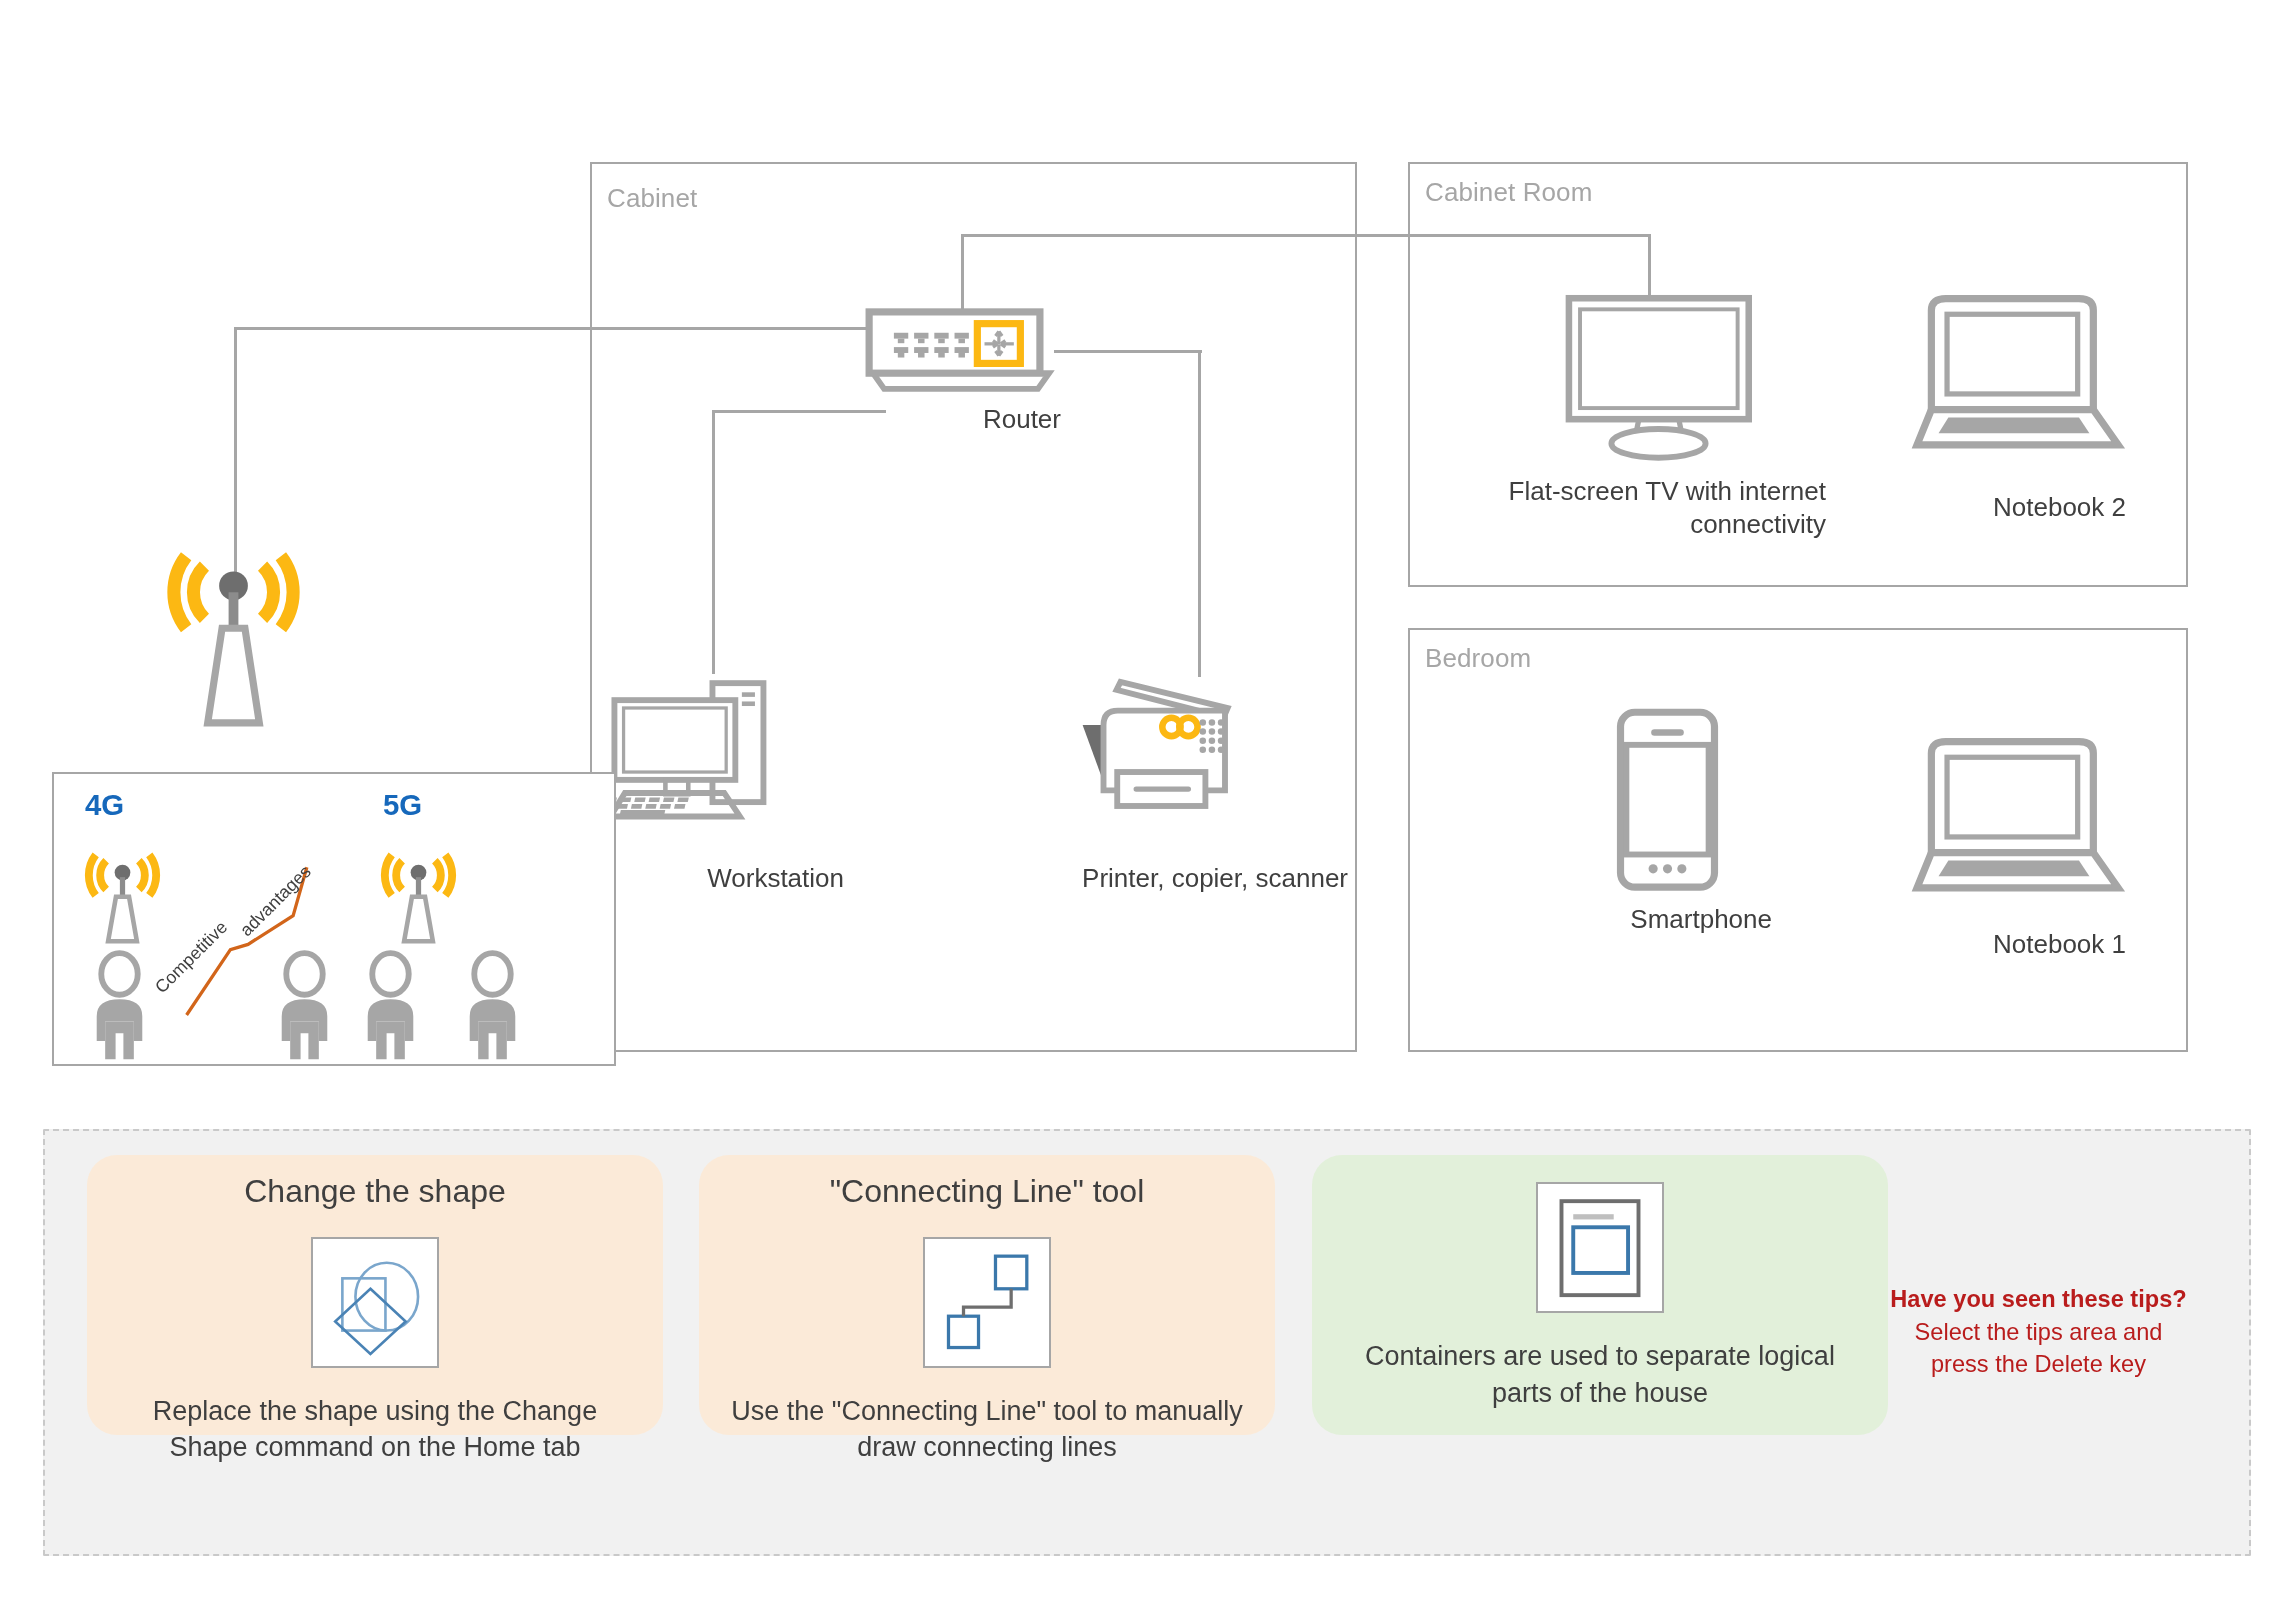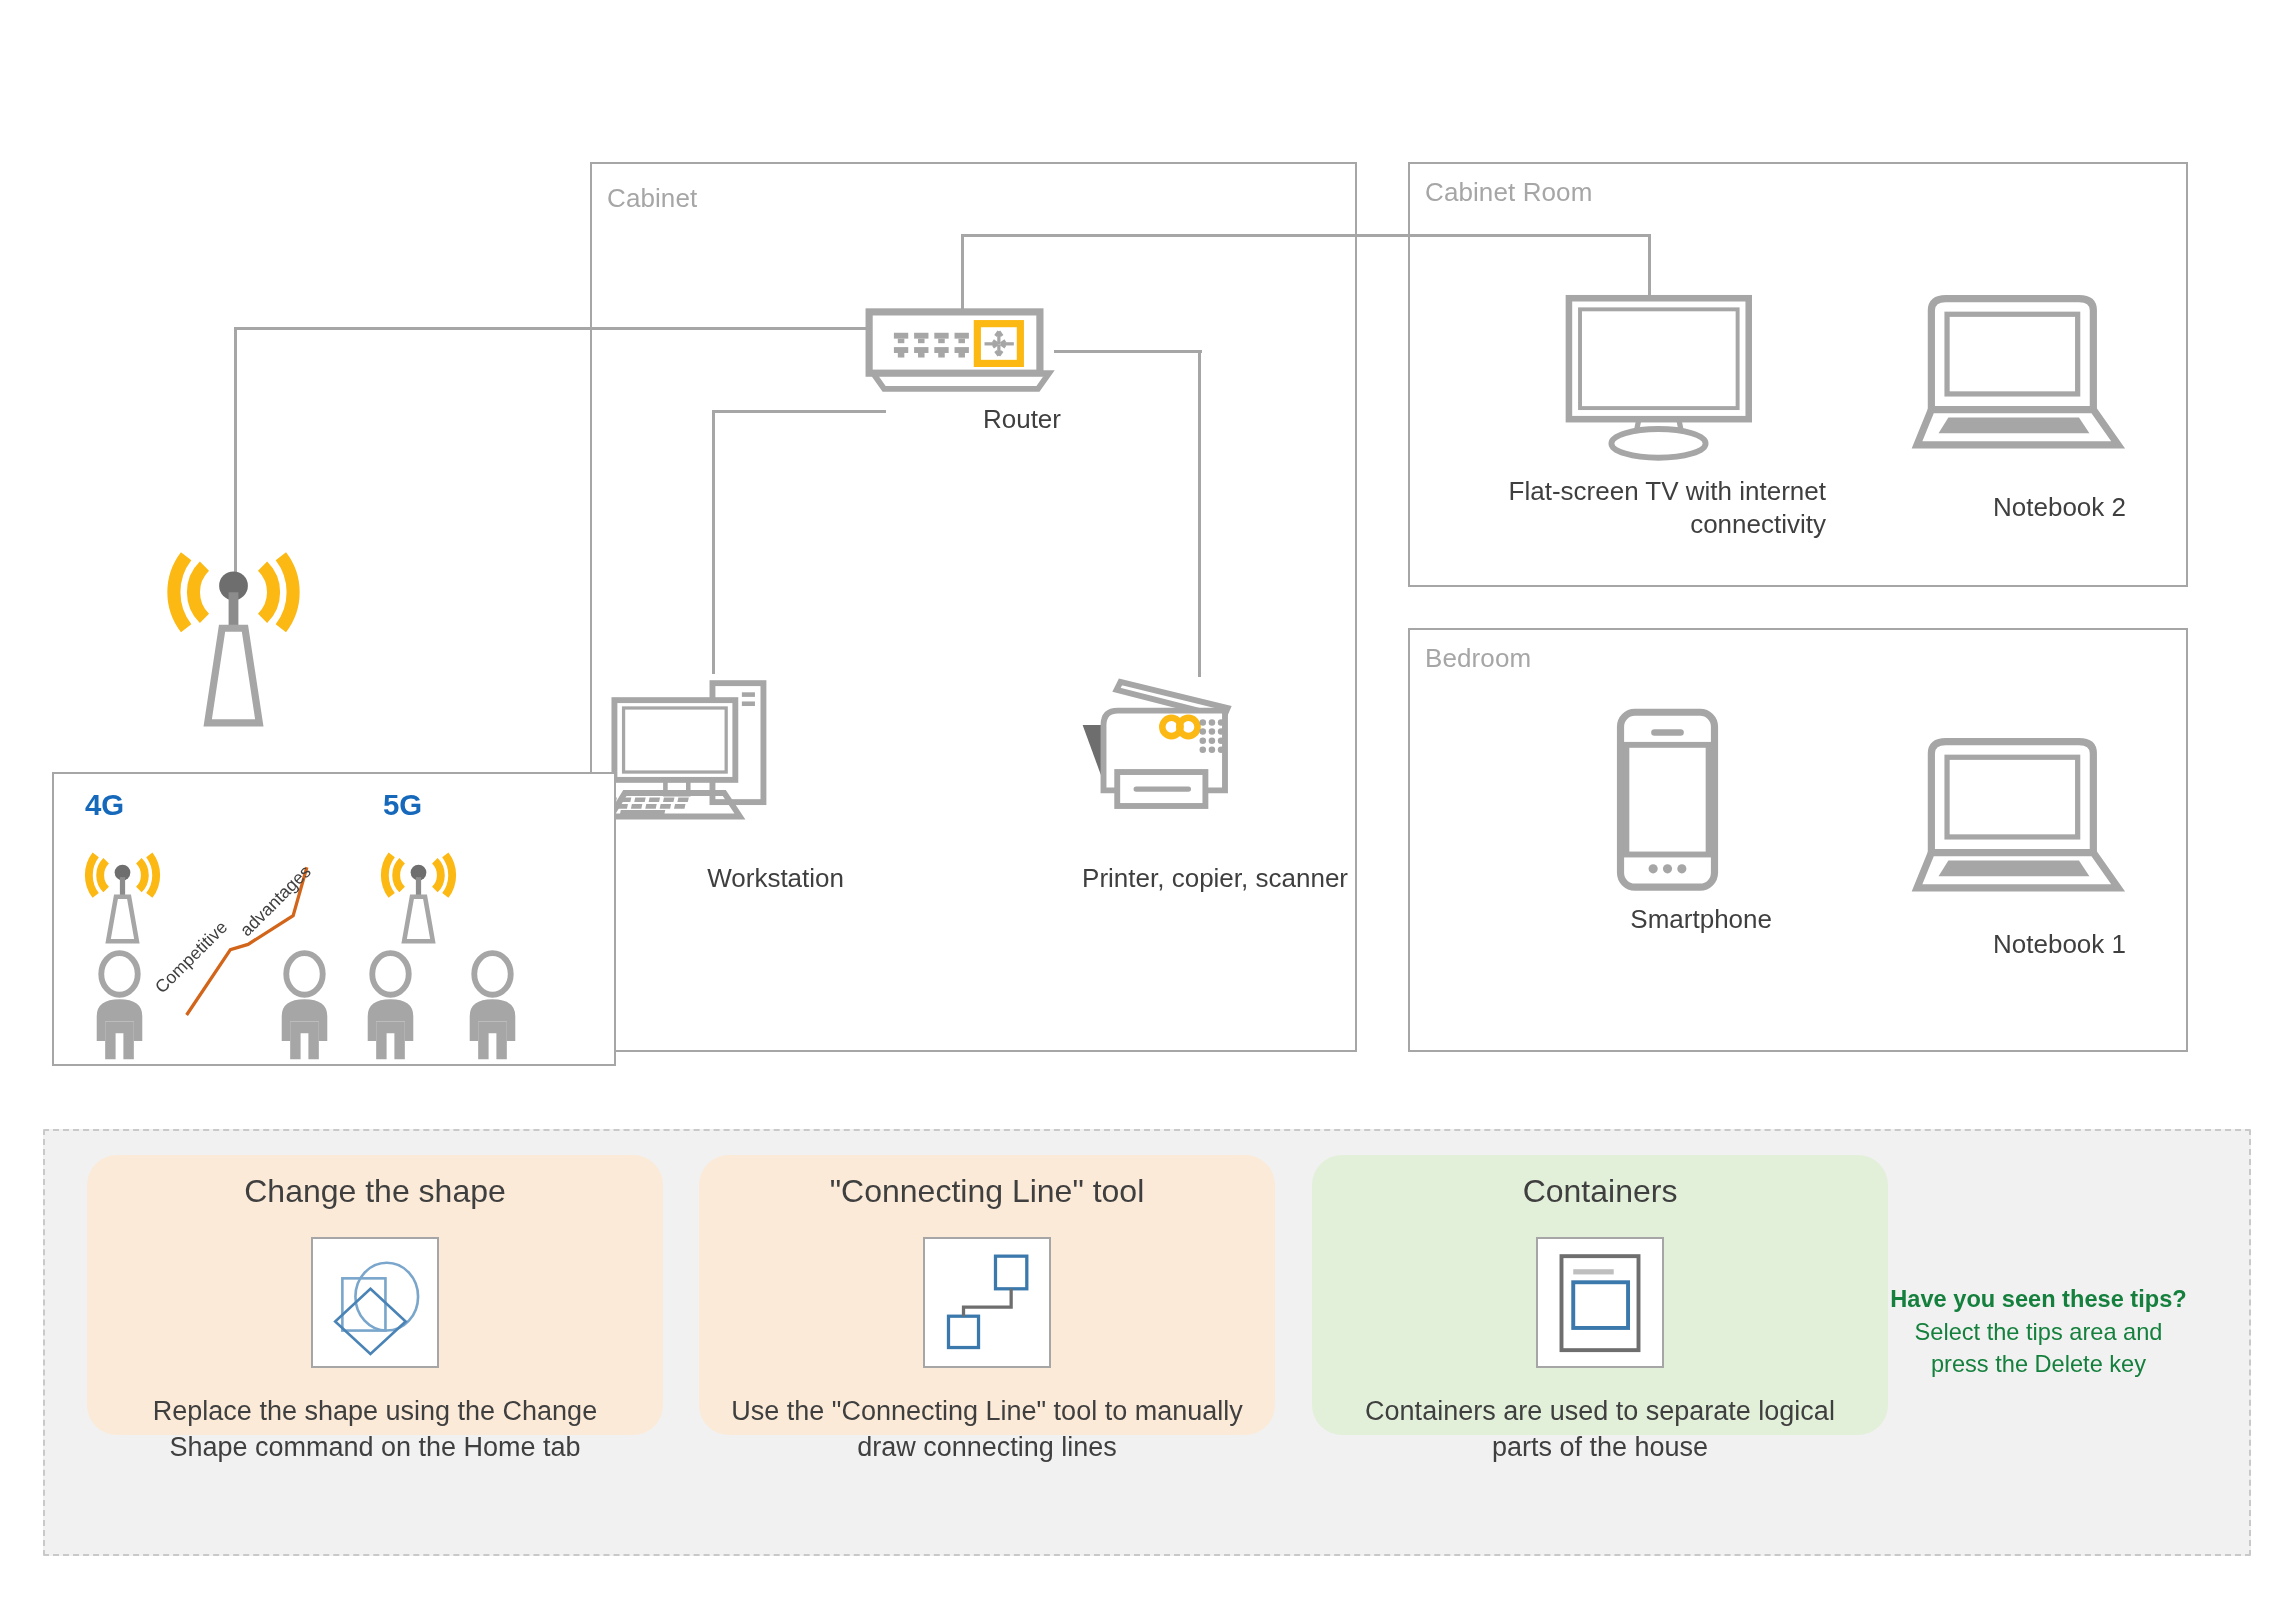--- a/index.html
+++ b/index.html
@@ -88,21 +88,21 @@
     margin-top:25px;
     font-size:27px;
     color:#3f3f3f;
     line-height:1.35;
     padding:0 30px;
   }
   #tips-hint{
     position:absolute;
     right:34px;top:152px;width:353px;
     text-align:center;
-    color:#15803d;
+    color:#b91c1c;
     font-size:23.6px;
     line-height:1.38;
   }
   #tips-hint .b{font-weight:bold;display:block;}
 
   svg{display:block;overflow:visible;}
 </style>
 </head>
 <body>
 
@@ -366,21 +366,20 @@
       <svg width="124" height="127" viewBox="0 0 190 194">
         <rect x="108" y="26" width="48" height="50" fill="#ffffff" stroke="#3b78ab" stroke-width="5"></rect>
         <rect x="36" y="118" width="46" height="48" fill="#ffffff" stroke="#3b78ab" stroke-width="5"></rect>
         <path d="M132 76 L132 104 L59 104 L59 118" fill="none" stroke="#6e6e6e" stroke-width="5"></path>
       </svg>
     </div>
     <div class="tip-desc">Use the "Connecting Line" tool to manually draw connecting lines</div>
   </div>
 
   <div class="tip-card" style="left:1267px;width:576px;background:#e2f0da;">
-    <div class="tip-title">Containers</div>
     <div class="tip-thumb">
       <svg width="124" height="127" viewBox="0 0 190 194">
         <rect x="36" y="26" width="118" height="144" fill="#ffffff" stroke="#6e6e6e" stroke-width="6"></rect>
         <rect x="54" y="46" width="62" height="8" fill="#bfbfbf"></rect>
         <rect x="54" y="66" width="84" height="70" fill="#ffffff" stroke="#3b78ab" stroke-width="6"></rect>
       </svg>
     </div>
     <div class="tip-desc">Containers are used to separate logical parts of the house</div>
   </div>
 

